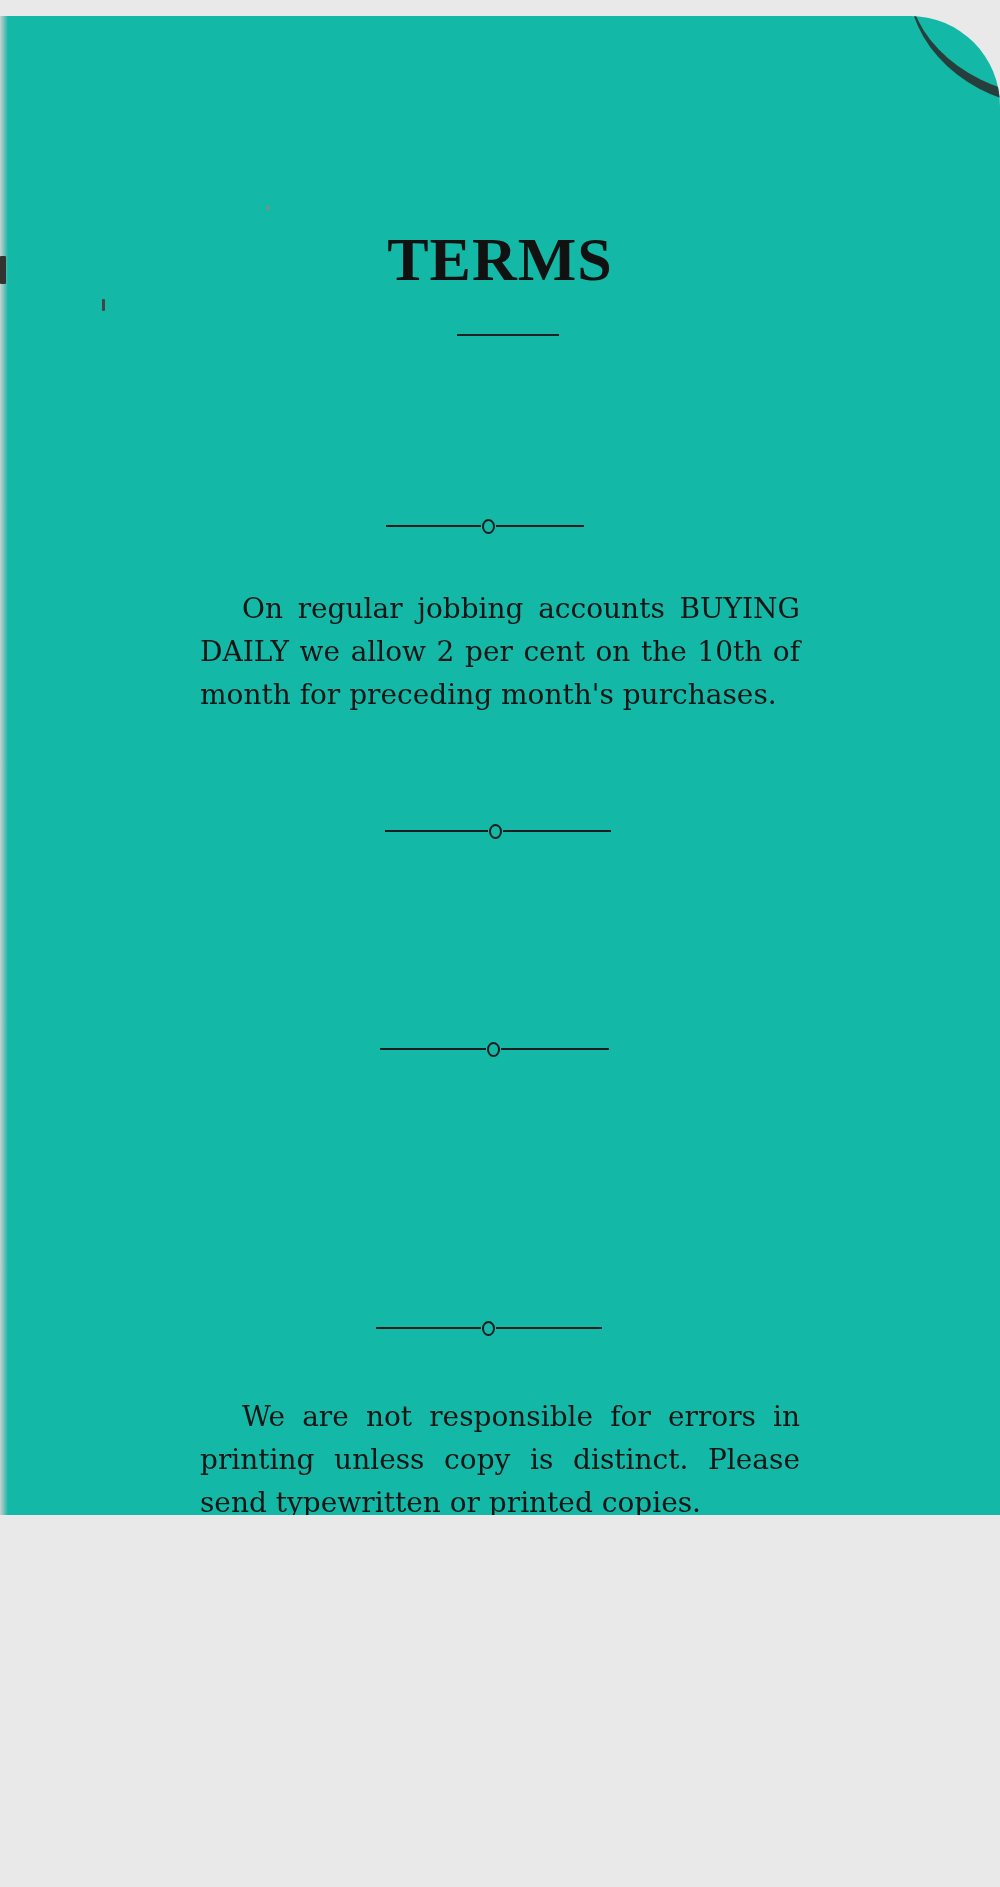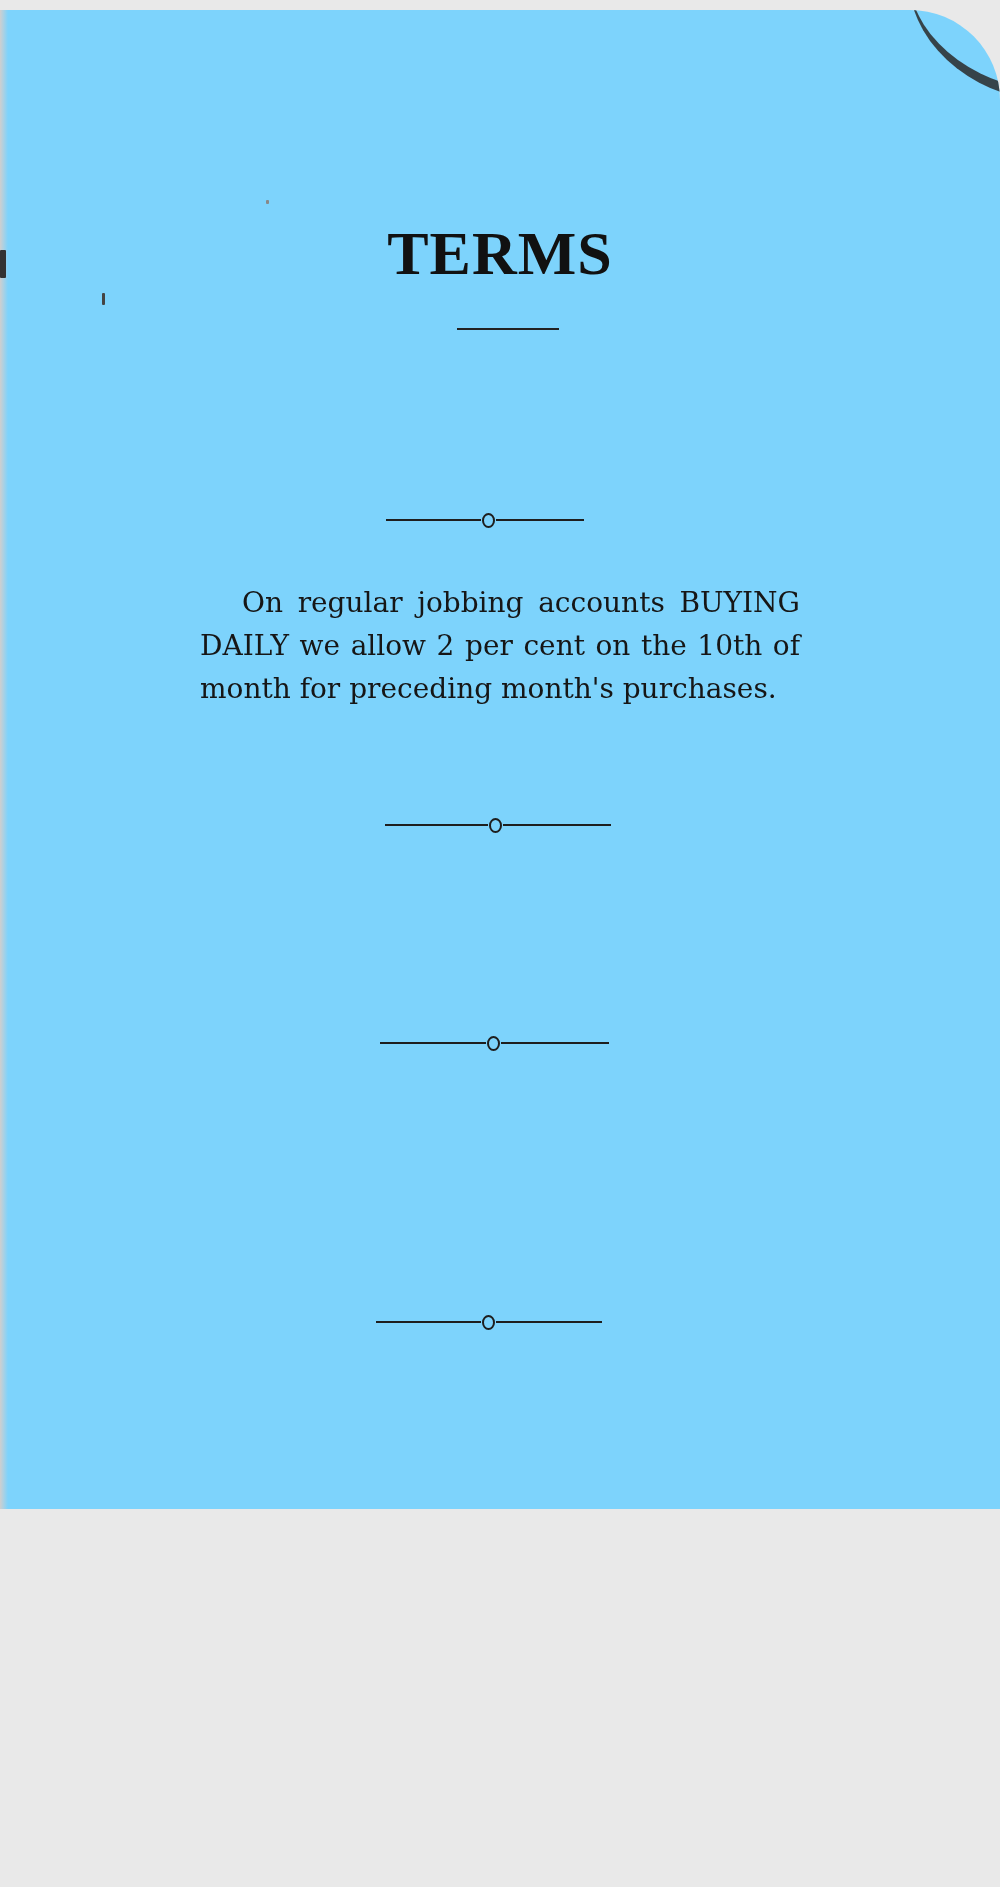--- a/index.html
+++ b/index.html
@@ -11,24 +11,24 @@
       height: 1887px;
       position: relative;
       overflow: hidden;
       background: #e9e9e9;
       font-family: "DejaVu Serif", "Liberation Serif", serif;
       color: #1a1a1a;
     }
     .page {
       position: absolute;
       left: 0;
-      top: 10px;
+      top: 16px;
       width: 1000px;
       height: 1499px;
-      background: #7dd3fc;
+      background: #14b8a6;
       border-top-right-radius: 90px;
       overflow: hidden;
     }
     .page::before {
       
       content: "";
       position: absolute;
       left: 0; top: 0; bottom: 0;
       width: 8px;
       background: linear-gradient(to right, #cfcfcf, rgba(237,237,237,0));
@@ -155,14 +155,17 @@
     <div class="line" style="width:108px;"></div>
   </div>
 
 
   <div class="divider" style="left:376px;top:1302px;">
     <div class="line" style="width:105px;"></div>
     <div class="o"></div>
     <div class="line" style="width:106px;"></div>
   </div>
 
+  <div class="para" style="top:1379px;">
+    <span class="indent"></span><span>We are not responsible for errors in printing unless copy is distinct. Please send typewritten or printed copies.</span>
+  </div>
 
 </div>
 
 </body></html>

